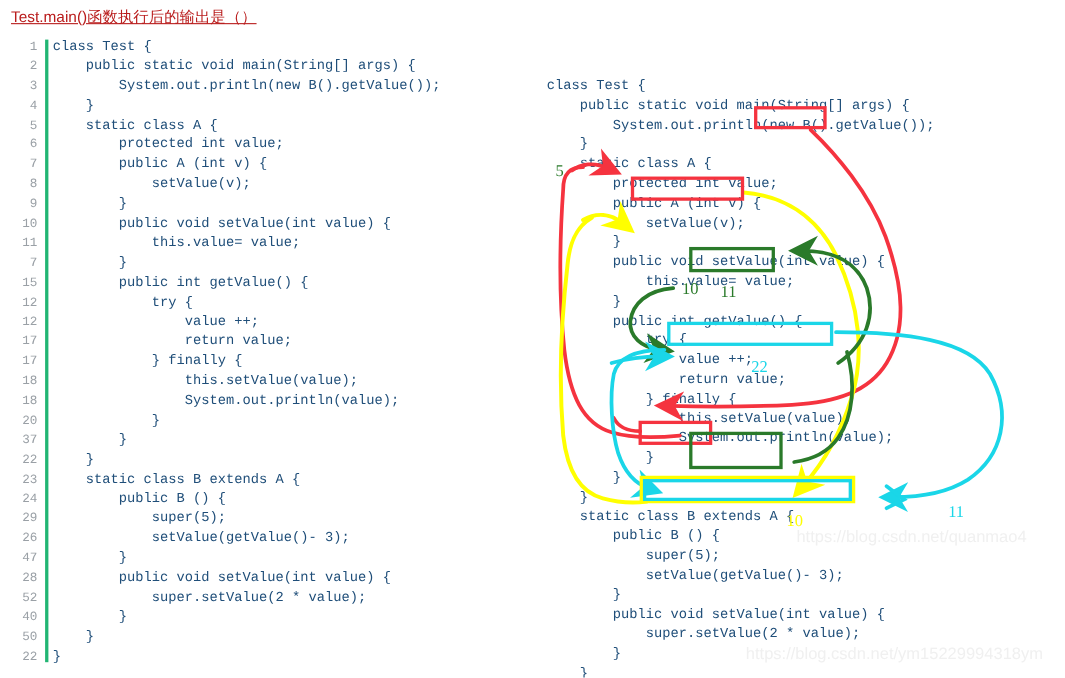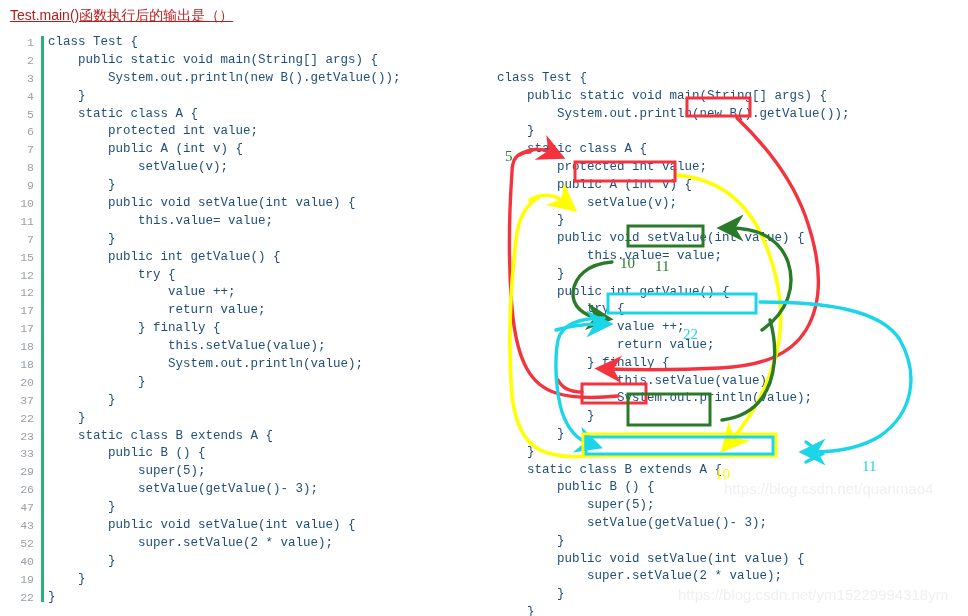--- a/index.html
+++ b/index.html
@@ -110,28 +110,28 @@
         <span class="ln">12</span>
         <span class="ln">12</span>
         <span class="ln">17</span>
         <span class="ln">17</span>
         <span class="ln">18</span>
         <span class="ln">18</span>
         <span class="ln">20</span>
         <span class="ln">37</span>
         <span class="ln">22</span>
         <span class="ln">23</span>
-        <span class="ln">33</span>
+        <span class="ln">24</span>
         <span class="ln">29</span>
         <span class="ln">26</span>
         <span class="ln">47</span>
-        <span class="ln">43</span>
+        <span class="ln">28</span>
         <span class="ln">52</span>
         <span class="ln">40</span>
-        <span class="ln">19</span>
+        <span class="ln">50</span>
         <span class="ln">22</span>
       </div>
     <div class="gutter-bar"></div>
     <div class="left-code" id="left-code">
         <span class="cl">class Test {</span>
         <span class="cl">    public static void main(String[] args) {</span>
         <span class="cl">        System.out.println(new B().getValue());</span>
         <span class="cl">    }</span>
         <span class="cl">    static class A {</span>
         <span class="cl">        protected int value;</span>

